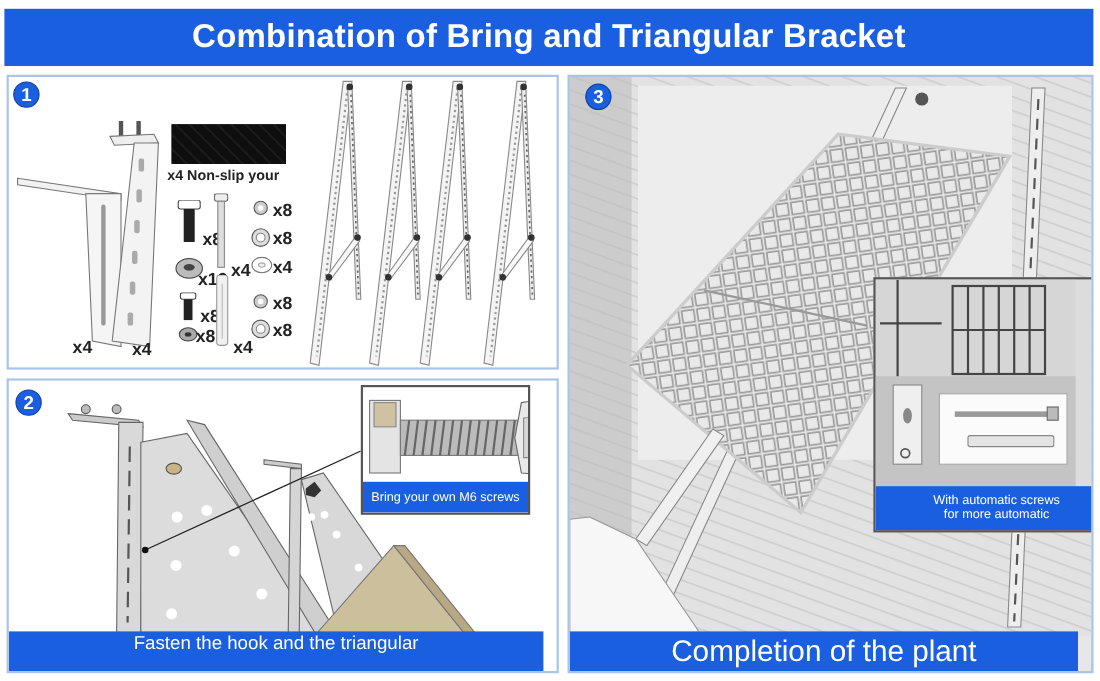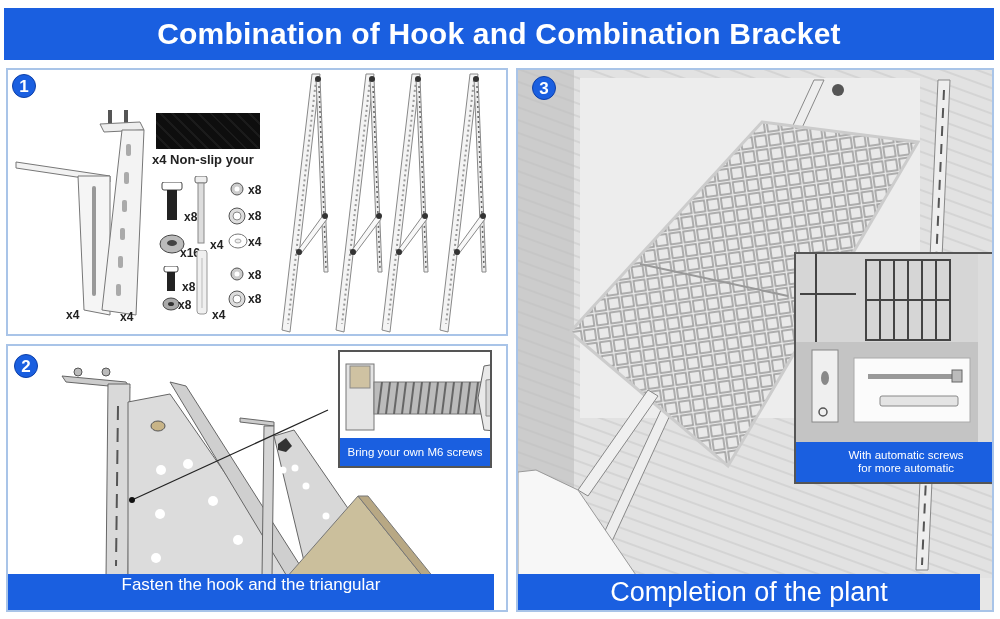--- a/index.html
+++ b/index.html
@@ -26,44 +26,44 @@
     text-align: center; line-height: 24px; border: 1.5px solid #0d3fa8; z-index: 5;
   }
 
   .caption-bar {
     position: absolute; left: 0; right: 12px; bottom: 0; background: #1a5fe0; color: #fff;
     text-align: center; z-index: 4;
   }
   .p2 .caption-bar { height: 36px; font-size: 17px; line-height: 17px; padding-top: 2px; font-weight: normal; }
   .p3 .caption-bar { height: 36px; font-size: 27px; line-height: 36px; margin-top: 12px; }
 
-  .lbl { position: absolute; font-weight: bold; font-size: 12px; color: #222; }
+  .lbl { position: absolute; font-weight: bold; font-size: 16px; color: #222; }
   .mat-lbl { font-size: 13px; }
 
   .mat { position: absolute; left: 148px; top: 43px; width: 104px; height: 36px; background: #0e0e0e;
     background-image: repeating-linear-gradient(45deg, #1b1b1b 0 2px, #0e0e0e 2px 9px); }
 
   svg { position: absolute; }
 
   .inset {
     position: absolute; border: 2px solid #555; background: #fff; overflow: hidden; z-index: 3;
   }
   .inset .inset-cap {
     position: absolute; left: 0; right: 0; bottom: 0; background: #1a5fe0; color: #fff;
     text-align: center; font-size: 11px; line-height: 13px;
   }
-  .inset-m6 { left: 330px; top: 4px; width: 154px; height: 118px; }
+  .inset-m6 { left: 320px; top: 4px; width: 154px; height: 118px; }
   .inset-m6 .inset-cap { height: 28px; line-height: 28px; font-size: 11.5px; }
   .inset-auto { left: 276px; top: 182px; width: 224px; height: 232px; background: #dcdcdc; }
   .inset-auto .inset-cap { height: 40px; padding-top: 7px; font-size: 11.5px; }
 </style>
 </head>
 <body>
 
-<div class="title-bar">Combination of Hook and Combination Bracket</div>
+<div class="title-bar">Combination of Bring and Triangular Bracket</div>
 
 <div class="panel p1">
   <div class="badge" style="left:4px;top:4px;">1</div>
 
   <svg style="left:6px;top:80px;" width="100" height="170" viewBox="0 0 100 170">
     <polygon points="2,12 96,26 96,32 2,18" fill="#f2f2f2" stroke="#777" stroke-width="1"></polygon>
     <polygon points="64,26 96,26 96,165 70,160" fill="#f5f5f5" stroke="#777" stroke-width="1"></polygon>
     <rect x="78" y="36" width="4" height="110" rx="2" fill="#999"></rect>
   </svg>
   <div class="lbl" style="left:58px;top:238px;">x4</div>

